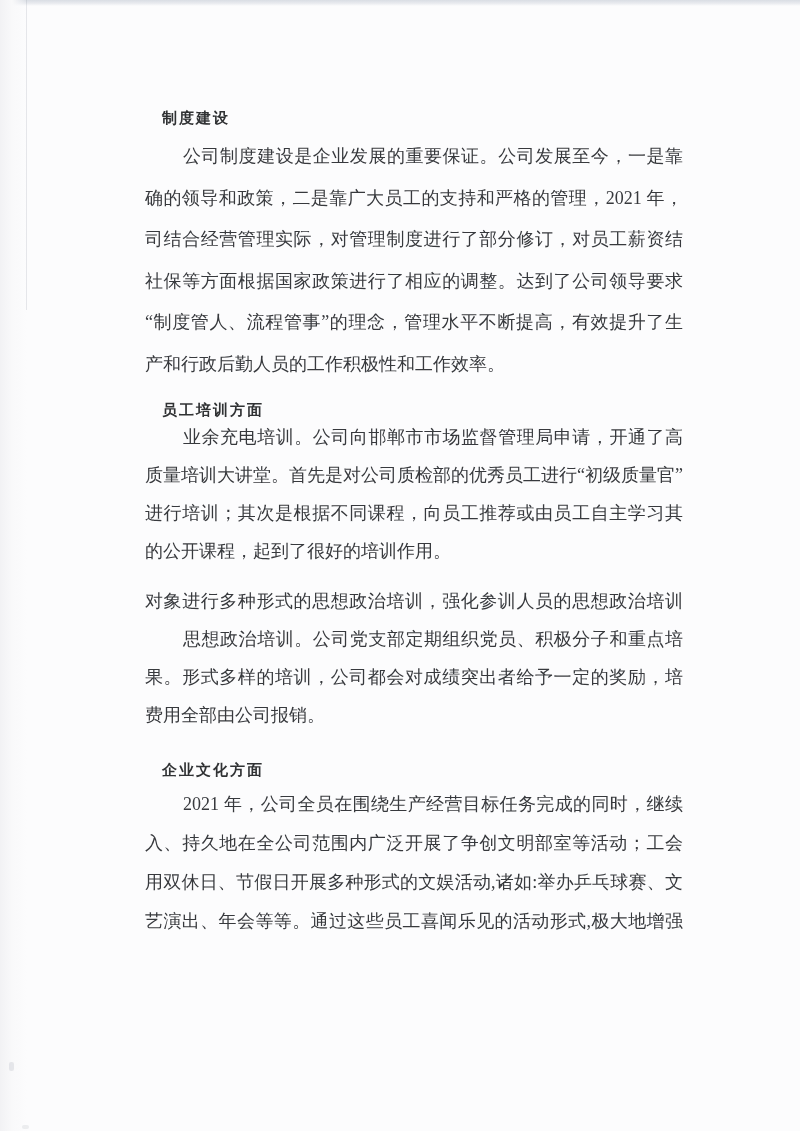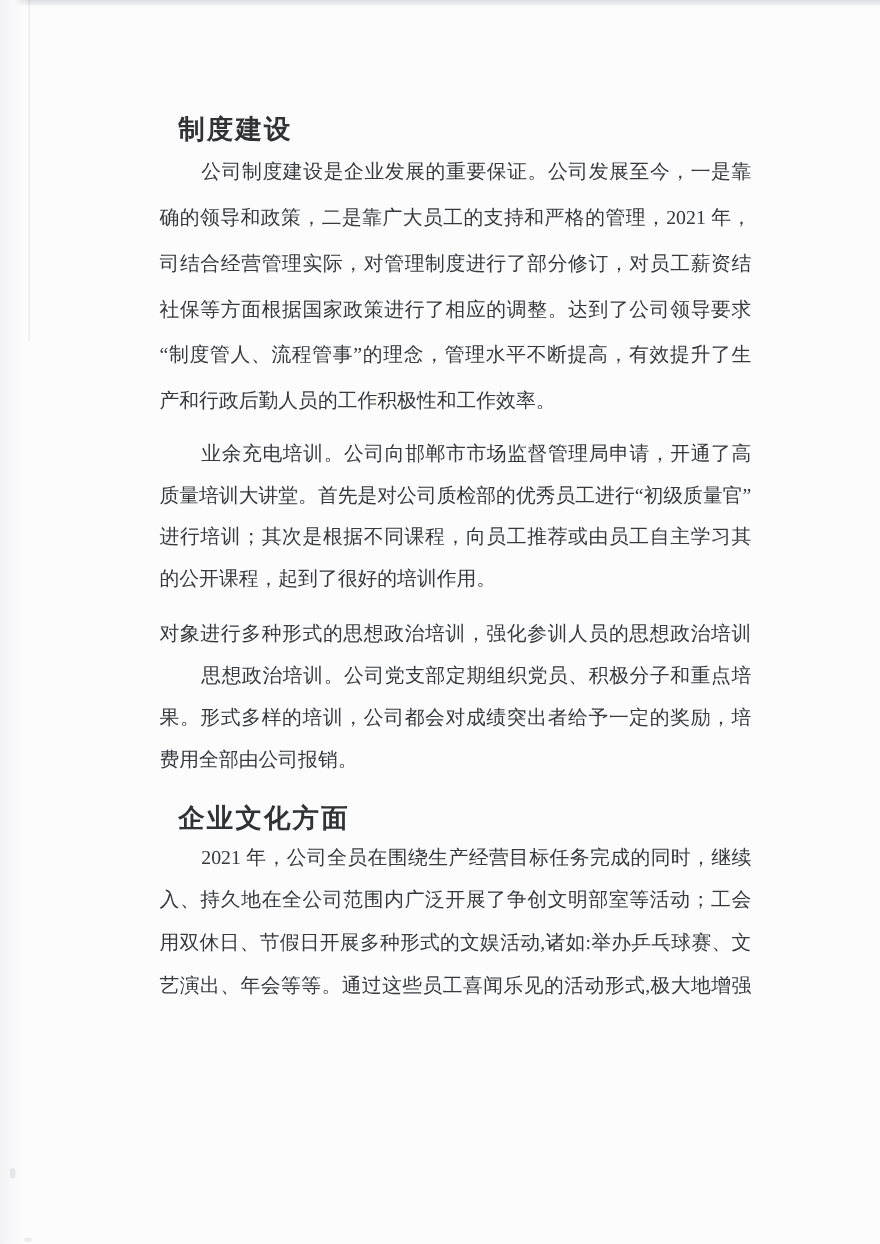--- a/index.html
+++ b/index.html
@@ -51,21 +51,21 @@
   
   .doc {
     position: absolute;
     top: 0;
     left: 133px;
     width: 562px;
   }
   .heading {
     font-family: "Liberation Sans", "DejaVu Sans", sans-serif;
     font-weight: 700;
-    font-size: 24px;
+    font-size: 15px;
     line-height: 24px;
     height: 24px;
     margin: 0 0 0 29px;
     letter-spacing: 2px;
     color: #303234;
   }
   .h1 { margin-top: 106px; }
   .h2 { margin-top: 13px; }
   .h3 { margin-top: 24px; }
   .para { margin: 12px; }
@@ -112,20 +112,21 @@
   <div class="heading h1">制度建设</div>
   <div class="para p-s1">
     <div class="ln j ind">公司制度建设是企业发展的重要保证。公司发展至今，一是靠正</div>
     <div class="ln j">确的领导和政策，二是靠广大员工的支持和严格的管理，2021 年，公</div>
     <div class="ln j">司结合经营管理实际，对管理制度进行了部分修订，对员工薪资结构、</div>
     <div class="ln j">社保等方面根据国家政策进行了相应的调整。达到了公司领导要求的</div>
     <div class="ln j">“制度管人、流程管事”的理念，管理水平不断提高，有效提升了生</div>
     <div class="ln short">产和行政后勤人员的工作积极性和工作效率。</div>
   </div>
 
+  <div class="heading h2">员工培训方面</div>
   <div class="para p-s2b">
     <div class="ln j ind">业余充电培训。公司向邯郸市市场监督管理局申请，开通了高晶</div>
     <div class="ln j">质量培训大讲堂。首先是对公司质检部的优秀员工进行“初级质量官”</div>
     <div class="ln j">进行培训；其次是根据不同课程，向员工推荐或由员工自主学习其中</div>
     <div class="ln short">的公开课程，起到了很好的培训作用。</div>
   </div>
   <div class="para p-s2c">
     <div class="ln j">对象进行多种形式的思想政治培训，强化参训人员的思想政治培训成</div>
     <div class="ln j ind">思想政治培训。公司党支部定期组织党员、积极分子和重点培养</div>
     <div class="ln j">果。形式多样的培训，公司都会对成绩突出者给予一定的奖励，培训</div>

